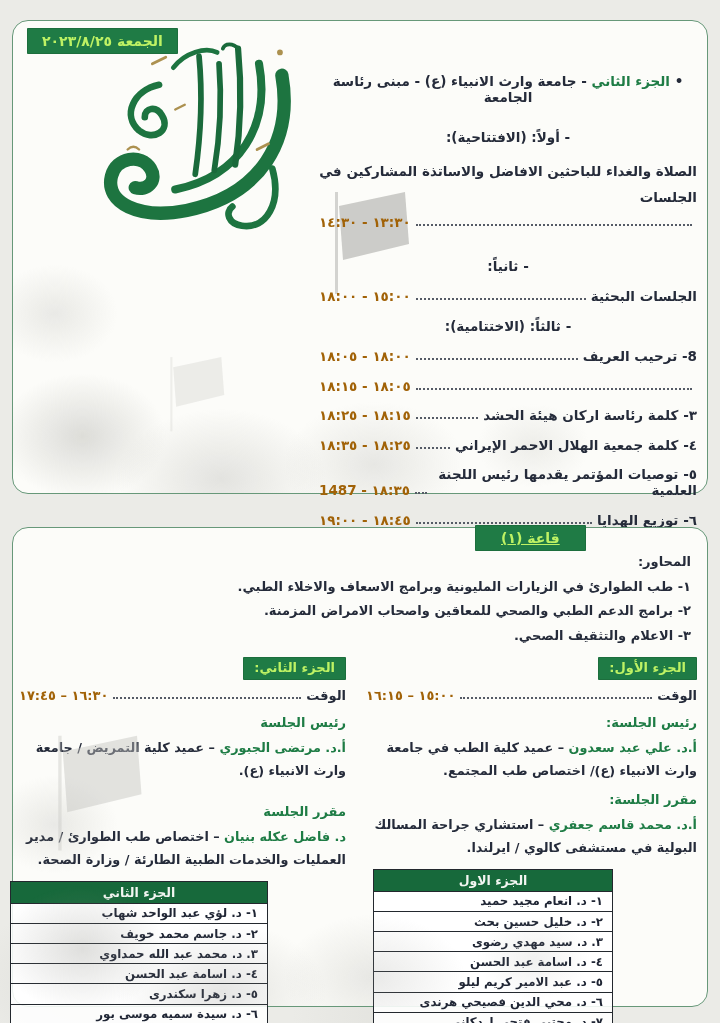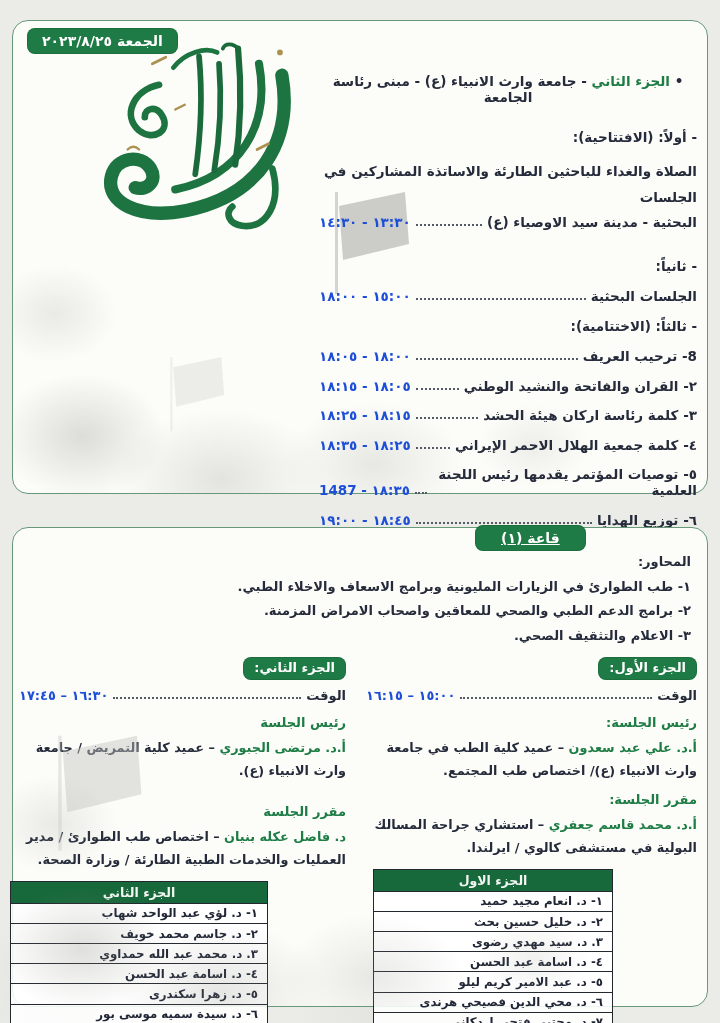--- a/index.html
+++ b/index.html
@@ -25,36 +25,36 @@
   .wm{position:absolute;inset:0;border-radius:16px;pointer-events:none;
     background:
       radial-gradient(120px 90px at 10% 88%, rgba(140,140,133,.28), transparent 70%),
       radial-gradient(150px 100px at 30% 97%, rgba(140,140,133,.22), transparent 70%),
       radial-gradient(90px 70px at 6% 62%, rgba(150,150,143,.18), transparent 70%),
       radial-gradient(130px 90px at 52% 94%, rgba(150,150,143,.20), transparent 70%),
       radial-gradient(80px 60px at 75% 90%, rgba(150,150,143,.14), transparent 70%);
   }
   .flag{position:absolute;pointer-events:none;}
   .badge{
-    display:inline-block;background:#1f7b45;color:#ffffff;
-    border-radius:8px;padding:3px 15px;font-size:14px;line-height:1.45;
+    display:inline-block;background:#1f7b45;color:#bef264;
+    border-radius:1px;padding:3px 15px;font-size:14px;line-height:1.45;
     box-shadow:0 0 0 1px rgba(20,70,40,.25) inset;
     text-align:right;
   }
   .green{color:#1e7c45;}
   
   .date-badge{position:absolute;top:7px;left:auto;right:578px;}
   #panel1 .date-badge{position:absolute;top:7px;right:auto;left:14px;}
   .p1-content{position:relative;width:378px;margin:52px 10px 0 0;font-size:13.5px;}
   .intro{margin:0 0 24px 0;text-align:center;}
-  .sec-title{margin:0 0 14px 0;}
+  .sec-title{margin:0 0 14px 0;text-align:center;}
   .para{margin:0 0 4px 0;line-height:1.9;}
   .leader-row{display:flex;align-items:flex-end;margin:0 0 14px 0;}
   .leader{flex:1;border-bottom:2px dotted #555b66;margin:0 5px;transform:translateY(-4px);min-width:12px;}
-  .time{color:#1d4ed8;white-space:nowrap;}
+  .time{color:#a16207;white-space:nowrap;}
   .agenda .leader-row{margin-bottom:13.5px;}
   
   .hall-badge{position:absolute;top:-3px;left:462px;padding:3px 26px;text-decoration:underline;}
   .axes{margin:22px 16px 0 0;font-size:13px;line-height:1.9;}
   .axes p{margin:0;}
   .columns{display:flex;margin-top:8px;align-items:flex-start;}
   .col{width:50%;box-sizing:border-box;font-size:13px;}
   .col-first{padding:0 10px 0 6px;}
   .col-second{padding:0 14px 0 6px;}
   .col .badge{font-size:13px;padding:2px 11px;margin-bottom:6px;}
@@ -105,43 +105,41 @@
     <path d="M70 120 q6 -6 12 0" stroke="#ac9150" stroke-width="2.5"></path>
     <circle cx="230" cy="18" r="3" fill="#ac9150"></circle>
   </svg>
 
   <div class="badge date-badge">الجمعة ٢٠٢٣/٨/٢٥</div>
 
   <div class="p1-content">
     <p class="intro"><span>•</span> <span class="green">الجزء الثاني</span><span> - جامعة وارث الانبياء (ع) - مبنى رئاسة الجامعة</span></p>
 
     <p class="sec-title">- أولاً: (الافتتاحية):</p>
-    <p class="para">الصلاة والغداء للباحثين الطارئة والاساتذة المشاركين في الجلسات</p>
+    <p class="para">الصلاة والغداء للباحثين الافاضل والاساتذة المشاركين في الجلسات</p>
     <div class="leader-row">
-      <span>البحثية - مدينة سيد الاوصياء (ع)</span>
       <span class="leader"></span>
       <span class="time">١٣:٣٠ - ١٤:٣٠</span>
     </div>
 
     <p class="sec-title" style="margin-top:28px">- ثانياً:</p>
     <div class="leader-row">
       <span>الجلسات البحثية</span>
       <span class="leader"></span>
       <span class="time">١٥:٠٠ - ١٨:٠٠</span>
     </div>
 
     <p class="sec-title" style="margin-top:8px">- ثالثاً: (الاختتامية):</p>
     <div class="agenda">
       <div class="leader-row">
         <span>8- ترحيب العريف</span>
         <span class="leader"></span>
         <span class="time">١٨:٠٠ - ١٨:٠٥</span>
       </div>
       <div class="leader-row">
-        <span>٢- القران والفاتحة والنشيد الوطني</span>
         <span class="leader"></span>
         <span class="time">١٨:٠٥ - ١٨:١٥</span>
       </div>
       <div class="leader-row">
         <span>٣- كلمة رئاسة اركان هيئة الحشد</span>
         <span class="leader"></span>
         <span class="time">١٨:١٥ - ١٨:٢٥</span>
       </div>
       <div class="leader-row">
         <span>٤- كلمة جمعية الهلال الاحمر الإيراني</span>

